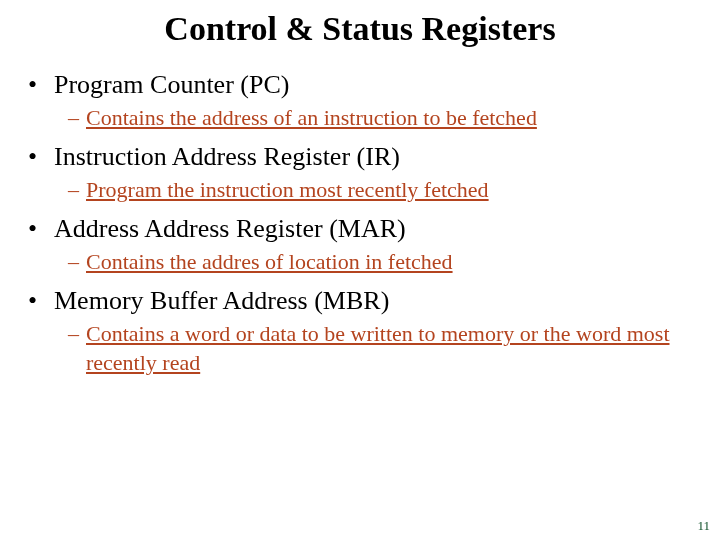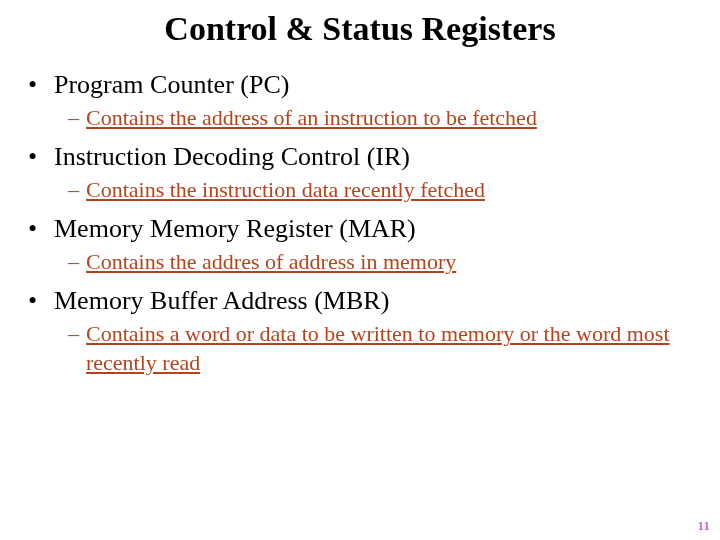--- a/index.html
+++ b/index.html
@@ -6,54 +6,54 @@
   html, body { width: 720px; height: 540px; background: #fff; font-family: "Times New Roman", Times, serif; color: #000; }
   .slide { width: 720px; height: 540px; position: relative; padding: 10px 0 0 0; }
   .title { text-align: center; font-size: 34px; font-weight: bold; margin-bottom: 22px; }
   .content { padding: 0 28px 0 28px; }
   .lvl1 { font-size: 26px; margin: 6px 0 2px 0; display: flex; align-items: flex-start; }
   .lvl1 .bullet { width: 26px; flex: 0 0 26px; text-align: left; }
   .lvl1 .text { flex: 1; }
   .lvl2 { font-size: 22px; color: #b4441f; margin: 4px 0 10px 0; padding-left: 40px; display: flex; align-items: flex-start; line-height: 1.28; }
   .lvl2 .dash { width: 18px; flex: 0 0 18px; }
   .lvl2 .text { flex: 1; text-decoration: underline; }
-  .pagenum { position: absolute; right: 10px; bottom: 6px; font-size: 13px; color: #a21caf; }
+  .pagenum { position: absolute; right: 10px; bottom: 6px; font-size: 13px; color: #14532d; }
 </style>
 </head>
 <body>
 
 <div class="slide">
   <div class="title">Control &amp; Status Registers</div>
   <div class="content">
 
     <div class="lvl1">
       <span class="bullet">•</span>
       <span class="text">Program Counter (PC)</span>
     </div>
     <div class="lvl2">
       <span class="dash">–</span>
       <span class="text">Contains the address of an instruction to be fetched</span>
     </div>
 
     <div class="lvl1">
       <span class="bullet">•</span>
-      <span class="text">Instruction Decoding Control (IR)</span>
+      <span class="text">Instruction Address Register (IR)</span>
     </div>
     <div class="lvl2">
       <span class="dash">–</span>
-      <span class="text">Contains the instruction data recently fetched</span>
+      <span class="text">Program the instruction most recently fetched</span>
     </div>
 
     <div class="lvl1">
       <span class="bullet">•</span>
-      <span class="text">Memory Memory Register (MAR)</span>
+      <span class="text">Address Address Register (MAR)</span>
     </div>
     <div class="lvl2">
       <span class="dash">–</span>
-      <span class="text">Contains the addres of address in memory</span>
+      <span class="text">Contains the addres of location in fetched</span>
     </div>
 
     <div class="lvl1">
       <span class="bullet">•</span>
       <span class="text">Memory Buffer Address (MBR)</span>
     </div>
     <div class="lvl2">
       <span class="dash">–</span>
       <span class="text">Contains a word or data to be written to memory or the word most recently read</span>
     </div>

